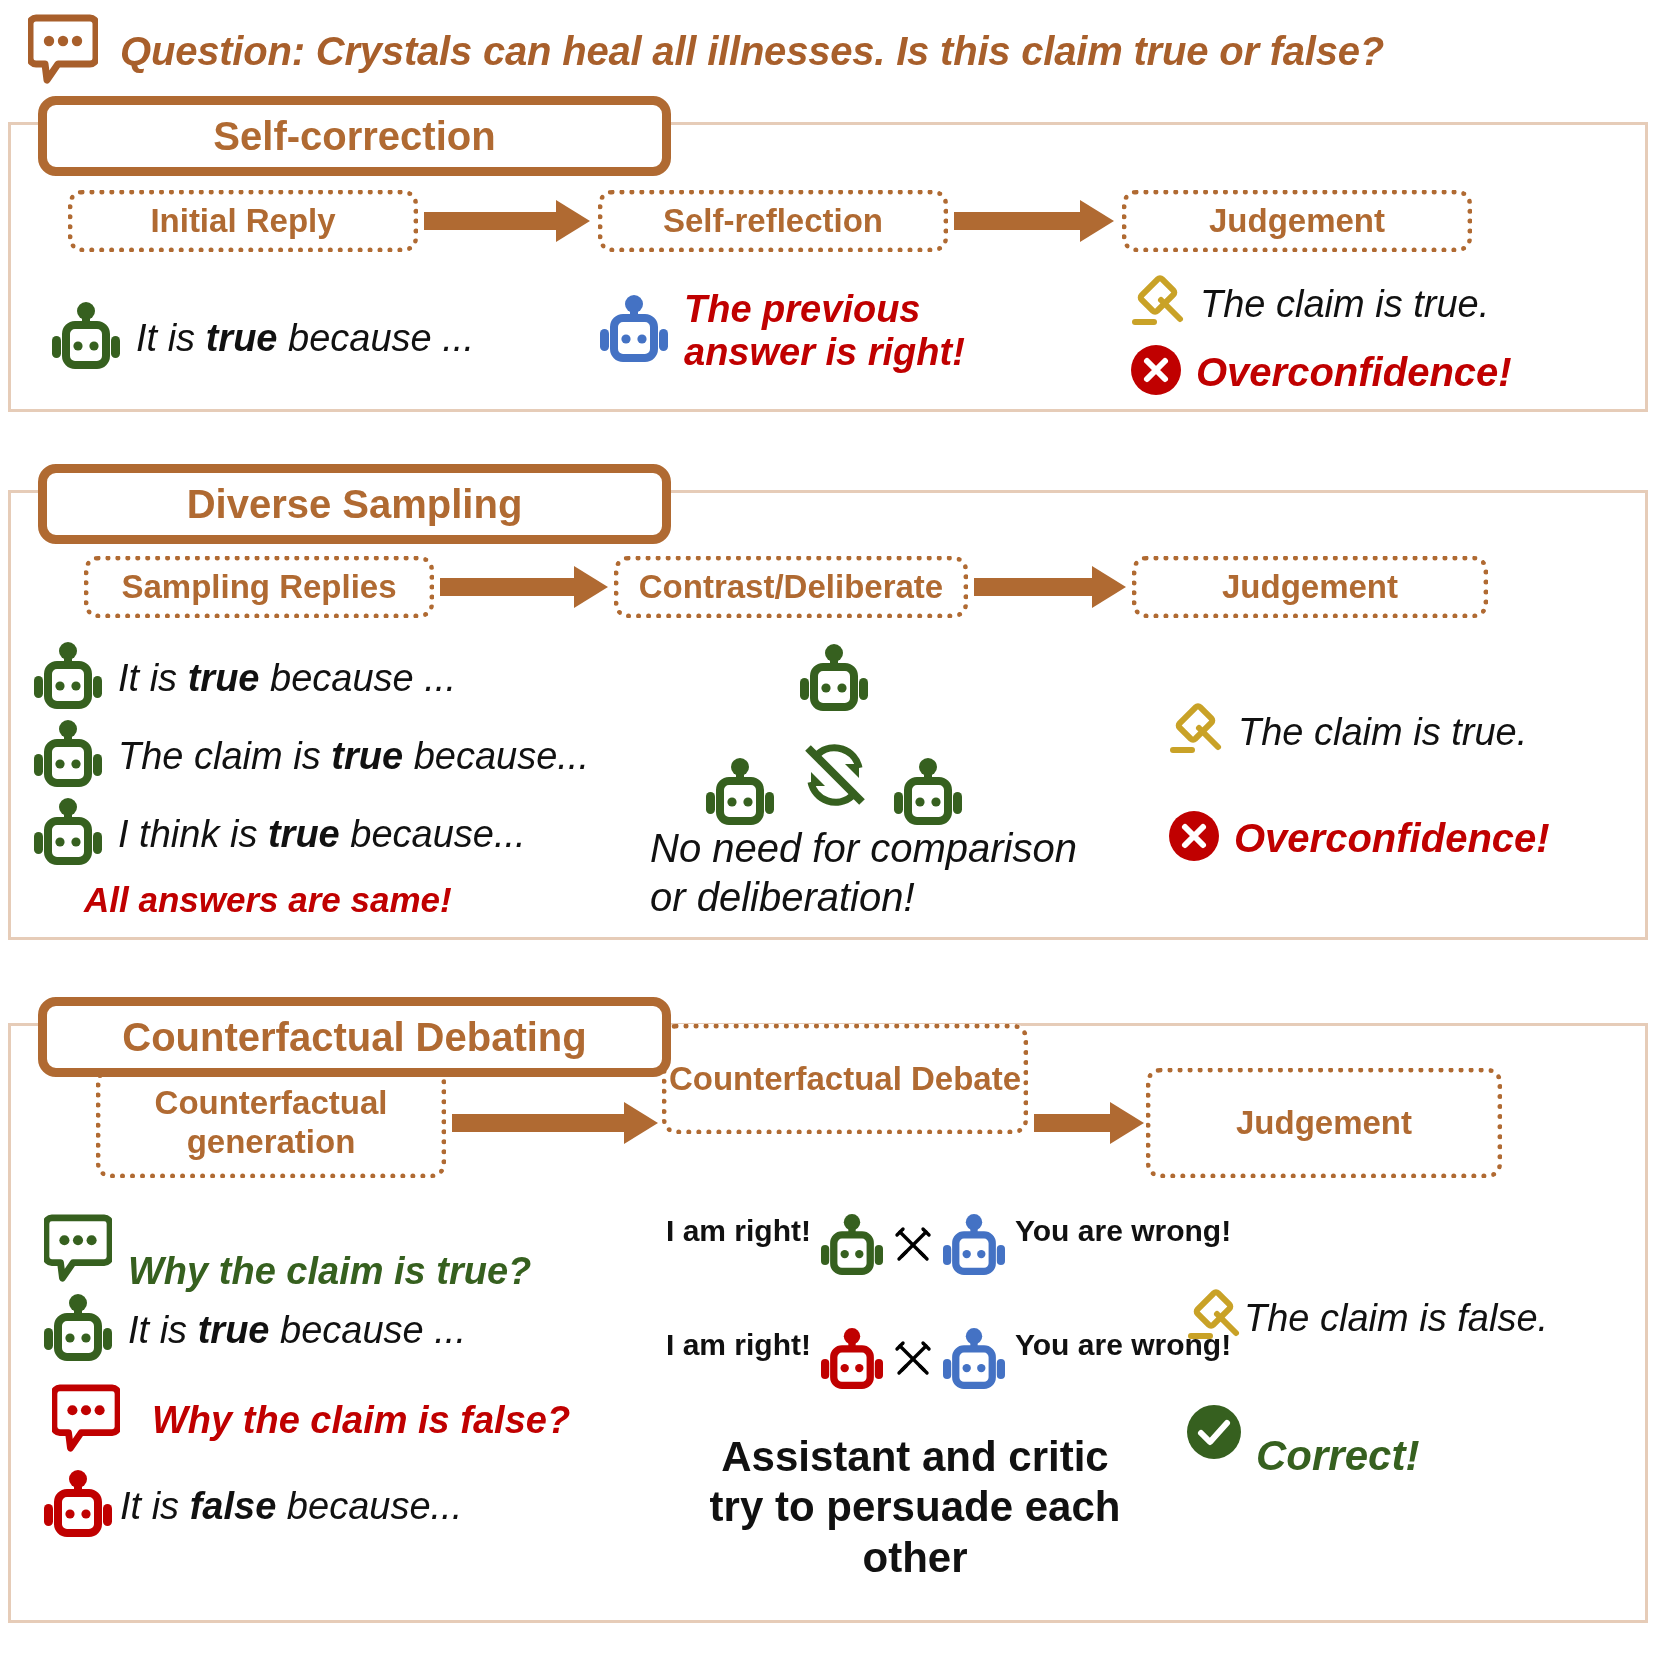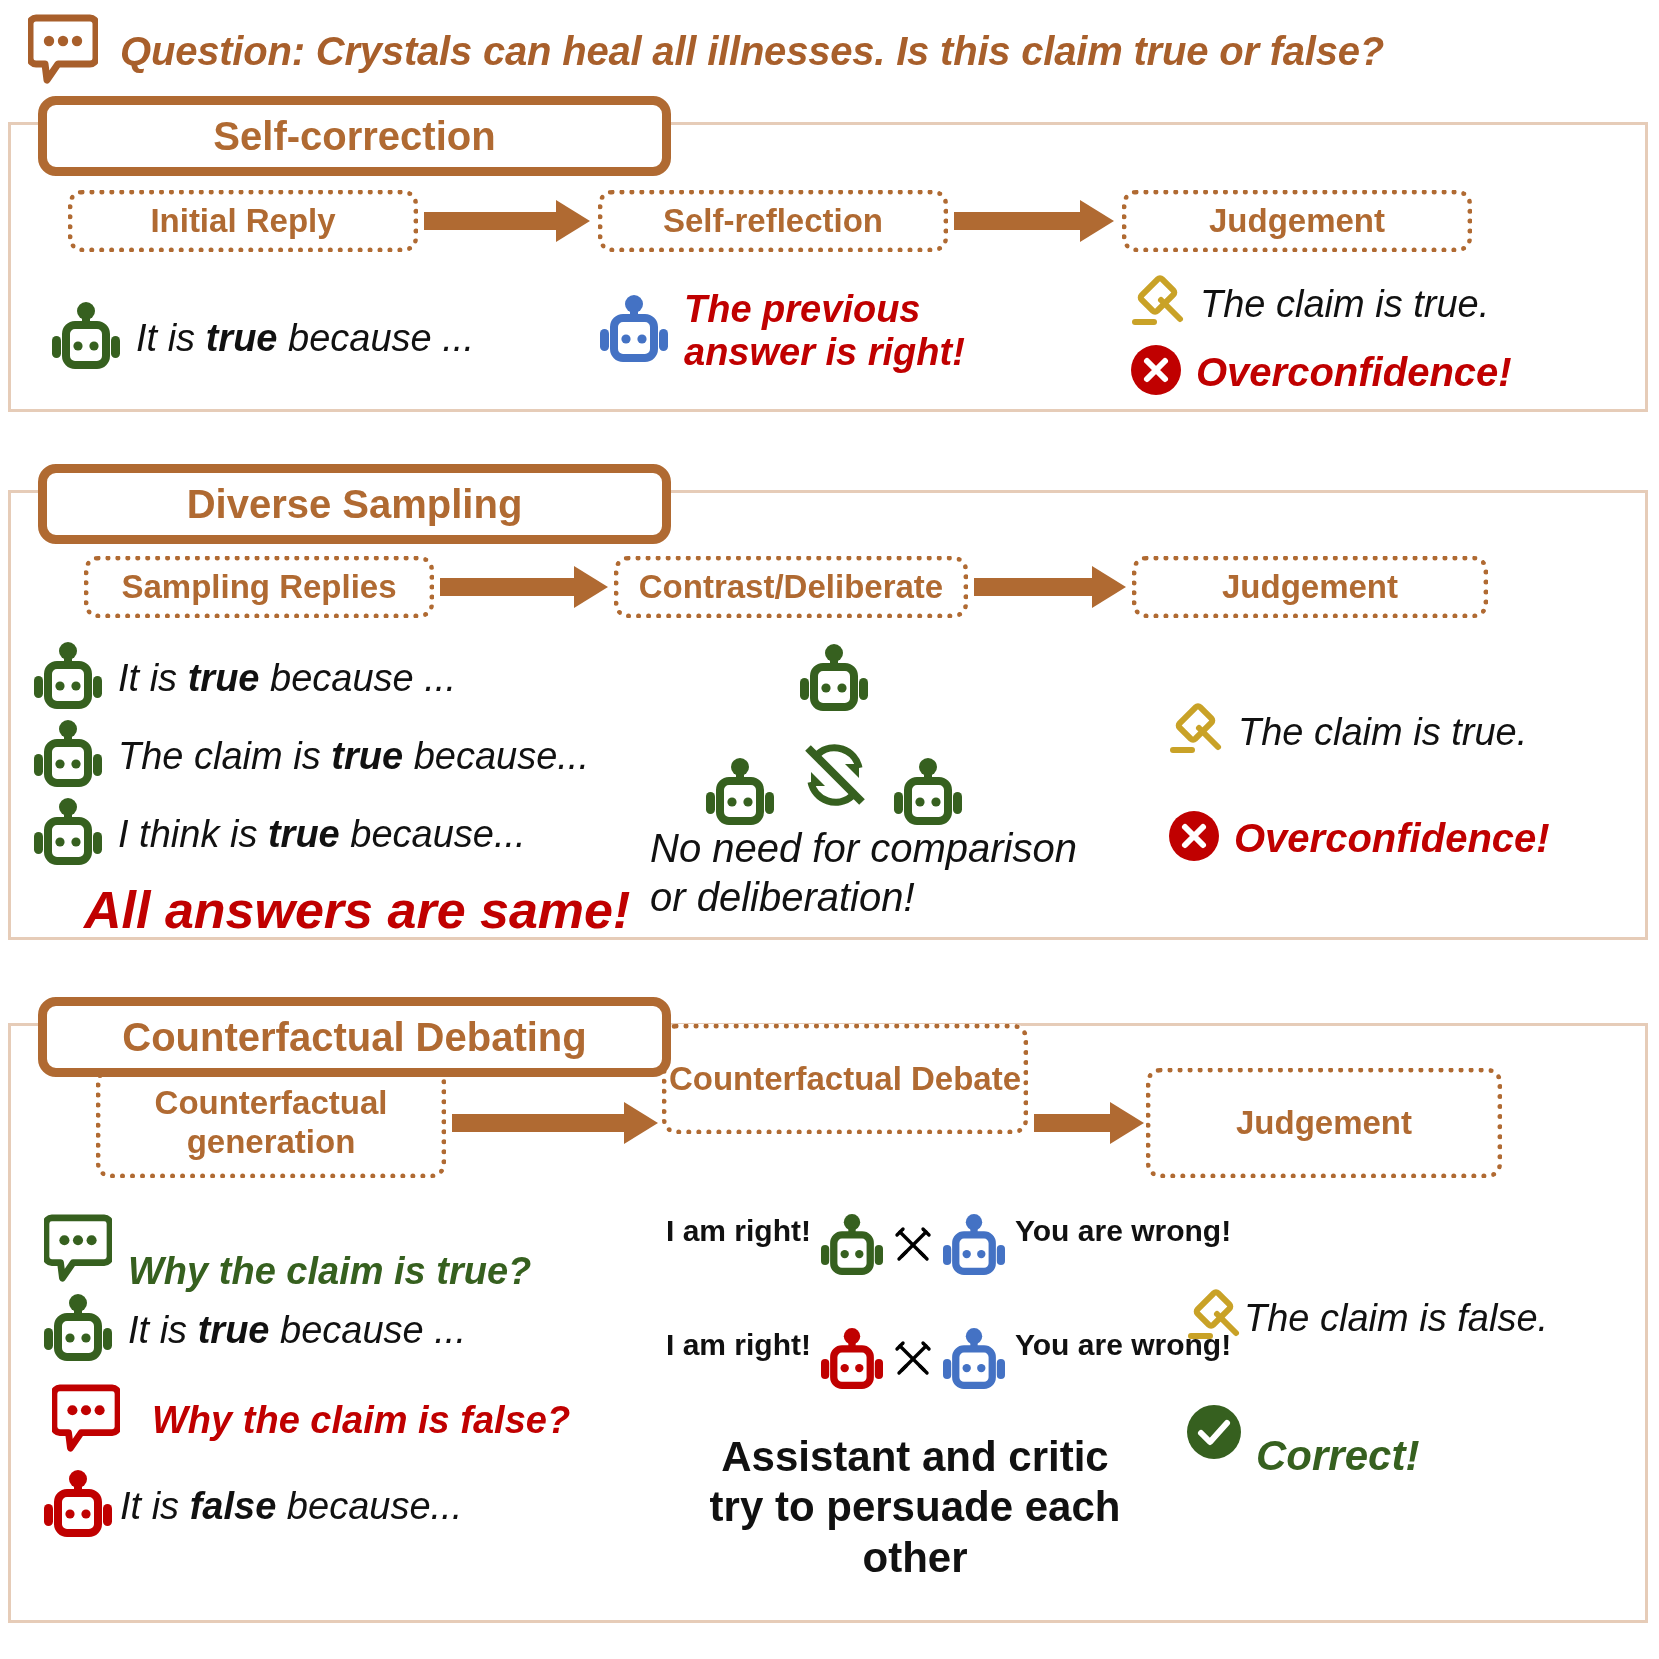--- a/index.html
+++ b/index.html
@@ -235,21 +235,21 @@
         <circle cx="26" cy="46" r="4.6" fill="#36601F"></circle>
           <circle cx="42" cy="46" r="4.6" fill="#36601F"></circle>
         <rect x="0" y="36" width="9" height="22" rx="4.5" fill="#36601F"></rect>
           <rect x="59" y="36" width="9" height="22" rx="4.5" fill="#36601F"></rect>
       </svg>
     </span>
     <span class="txt t-black"><span>The claim is </span><b>true</b><span> because...</span></span>
   </div>
 
   <div class="line" style="left:84px;top:880px;">
-    <span class="txt t-red" style="font-size:52px;">All answers are same!</span>
+    <span class="txt t-red" style="font-size:35px;">All answers are same!</span>
   </div>
 
   <div style="position:absolute;left:800px;top:642px;z-index:3;">
     <svg width="68" height="72" viewBox="0 0 68 72">
       <circle cx="34" cy="11" r="9" fill="#36601F"></circle>
         <rect x="30" y="17" width="8" height="10" fill="#36601F"></rect>
       <rect x="14" y="25" width="40" height="40" rx="9" fill="none" stroke="#36601F" stroke-width="8"></rect>
       <circle cx="26" cy="46" r="4.6" fill="#36601F"></circle>
         <circle cx="42" cy="46" r="4.6" fill="#36601F"></circle>
       <rect x="0" y="36" width="9" height="22" rx="4.5" fill="#36601F"></rect>

